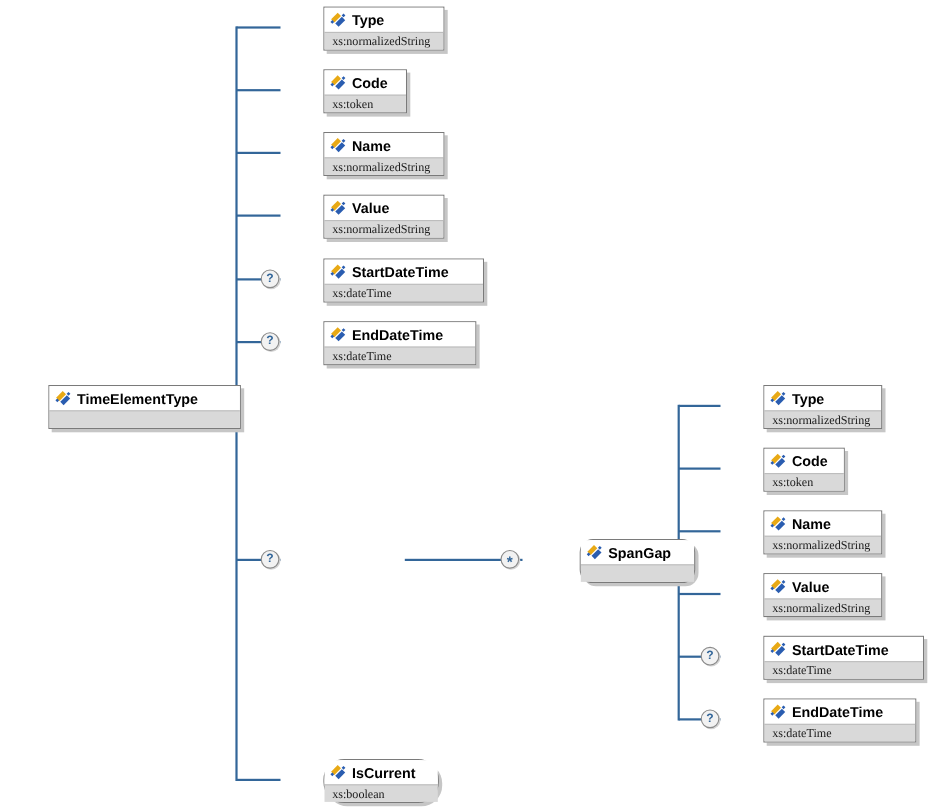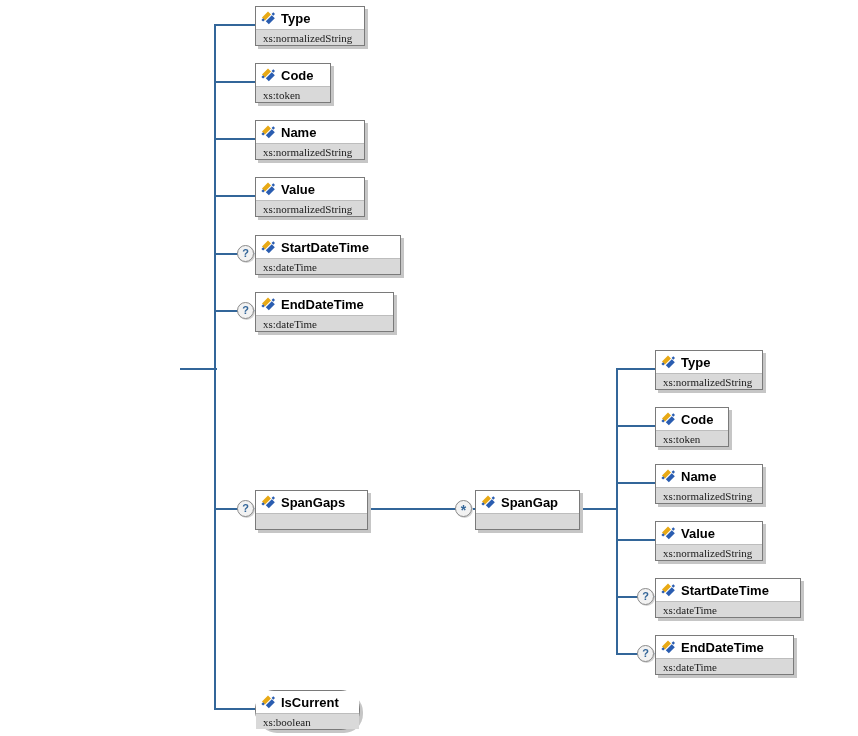--- a/index.html
+++ b/index.html
@@ -14,20 +14,21 @@
 
   
   .node {
     position:absolute;
     z-index:2;
     border:1px solid #7a7a7a;
     background:#ffffff;
     box-shadow:3px 3px 0 #c6c6c6;
     white-space:nowrap;
     box-sizing:border-box;
+    margin-left:39px;
   }
   .node .title {
     display:flex; align-items:center;
     height:22px; box-sizing:border-box;
     padding:0 8px 0 5px;
     font-size:13px; font-weight:bold; color:#000000;
     background:#ffffff;
   }
   .node .icon { display:inline-flex; margin-right:5px; flex:0 0 auto; }
   .node .dtype {
@@ -74,20 +75,34 @@
 
   <div class="line vline" style="left:616px;top:368px;height:287px;"></div>
 
   <div class="line hline" style="left:617px;top:368px;width:38px;"></div>
   <div class="line hline" style="left:617px;top:425px;width:38px;"></div>
   <div class="line hline" style="left:617px;top:482px;width:38px;"></div>
   <div class="line hline" style="left:617px;top:539px;width:38px;"></div>
   <div class="line hline" style="left:617px;top:596px;width:38px;"></div>
   <div class="line hline" style="left:617px;top:653px;width:38px;"></div>
 
+  <div class="node" style="left:5px;top:350px;min-width:175px;">
+    <div class="title">
+      <span class="icon">
+          <svg width="15" height="14" viewBox="0 0 15 14">
+            <polygon points="1,6.5 7,0.5 10,3.5 4,9.5" fill="#E8A915"></polygon>
+            <polygon points="10.6,3 12.3,1.3 14,3 12.3,4.7" fill="#2A5DB0"></polygon>
+            <polygon points="4.8,10.3 10.8,4.3 13.8,7.3 7.8,13.3" fill="#2A5DB0"></polygon>
+            <polygon points="0.4,8.9 2.1,7.2 3.8,8.9 2.1,10.6" fill="#2A5DB0"></polygon>
+          </svg>
+        </span>
+      <span>TimeElementType</span>
+    </div>
+    <div class="dtype"></div>
+  </div>
 
   <div class="node" style="left:255px;top:6px;min-width:110px;">
     <div class="title">
       <span class="icon">
           <svg width="15" height="14" viewBox="0 0 15 14">
             <polygon points="1,6.5 7,0.5 10,3.5 4,9.5" fill="#E8A915"></polygon>
             <polygon points="10.6,3 12.3,1.3 14,3 12.3,4.7" fill="#2A5DB0"></polygon>
             <polygon points="4.8,10.3 10.8,4.3 13.8,7.3 7.8,13.3" fill="#2A5DB0"></polygon>
             <polygon points="0.4,8.9 2.1,7.2 3.8,8.9 2.1,10.6" fill="#2A5DB0"></polygon>
           </svg>
@@ -167,65 +182,51 @@
             <polygon points="4.8,10.3 10.8,4.3 13.8,7.3 7.8,13.3" fill="#2A5DB0"></polygon>
             <polygon points="0.4,8.9 2.1,7.2 3.8,8.9 2.1,10.6" fill="#2A5DB0"></polygon>
           </svg>
         </span>
       <span>EndDateTime</span>
     </div>
     <div class="dtype">xs:dateTime</div>
   </div>
   <div class="badge" style="left:237px;top:302px;">?</div>
 
-  <div class="node" style="left:255px;top:490px;min-width:113px;">
-    <div class="title">
-      <span class="icon">
-          <svg width="15" height="14" viewBox="0 0 15 14">
-            <polygon points="1,6.5 7,0.5 10,3.5 4,9.5" fill="#E8A915"></polygon>
-            <polygon points="10.6,3 12.3,1.3 14,3 12.3,4.7" fill="#2A5DB0"></polygon>
-            <polygon points="4.8,10.3 10.8,4.3 13.8,7.3 7.8,13.3" fill="#2A5DB0"></polygon>
-            <polygon points="0.4,8.9 2.1,7.2 3.8,8.9 2.1,10.6" fill="#2A5DB0"></polygon>
-          </svg>
-        </span>
-      <span>SpanGaps</span>
+  <div class="badge" style="left:237px;top:500px;">?</div>
+
+  <div class="node" style="left:255px;top:690px;min-width:105px;border-radius:19px;">
+    <div class="title">
+      <span class="icon">
+          <svg width="15" height="14" viewBox="0 0 15 14">
+            <polygon points="1,6.5 7,0.5 10,3.5 4,9.5" fill="#E8A915"></polygon>
+            <polygon points="10.6,3 12.3,1.3 14,3 12.3,4.7" fill="#2A5DB0"></polygon>
+            <polygon points="4.8,10.3 10.8,4.3 13.8,7.3 7.8,13.3" fill="#2A5DB0"></polygon>
+            <polygon points="0.4,8.9 2.1,7.2 3.8,8.9 2.1,10.6" fill="#2A5DB0"></polygon>
+          </svg>
+        </span>
+      <span>IsCurrent</span>
+    </div>
+    <div class="dtype">xs:boolean</div>
+  </div>
+
+  <div class="node" style="left:488px;top:490px;min-width:105px;border-radius:12px;">
+    <div class="title">
+      <span class="icon">
+          <svg width="15" height="14" viewBox="0 0 15 14">
+            <polygon points="1,6.5 7,0.5 10,3.5 4,9.5" fill="#E8A915"></polygon>
+            <polygon points="10.6,3 12.3,1.3 14,3 12.3,4.7" fill="#2A5DB0"></polygon>
+            <polygon points="4.8,10.3 10.8,4.3 13.8,7.3 7.8,13.3" fill="#2A5DB0"></polygon>
+            <polygon points="0.4,8.9 2.1,7.2 3.8,8.9 2.1,10.6" fill="#2A5DB0"></polygon>
+          </svg>
+        </span>
+      <span>SpanGap</span>
     </div>
     <div class="dtype"></div>
   </div>
-  <div class="badge" style="left:237px;top:500px;">?</div>
-
-  <div class="node" style="left:255px;top:690px;min-width:105px;border-radius:19px;">
-    <div class="title">
-      <span class="icon">
-          <svg width="15" height="14" viewBox="0 0 15 14">
-            <polygon points="1,6.5 7,0.5 10,3.5 4,9.5" fill="#E8A915"></polygon>
-            <polygon points="10.6,3 12.3,1.3 14,3 12.3,4.7" fill="#2A5DB0"></polygon>
-            <polygon points="4.8,10.3 10.8,4.3 13.8,7.3 7.8,13.3" fill="#2A5DB0"></polygon>
-            <polygon points="0.4,8.9 2.1,7.2 3.8,8.9 2.1,10.6" fill="#2A5DB0"></polygon>
-          </svg>
-        </span>
-      <span>IsCurrent</span>
-    </div>
-    <div class="dtype">xs:boolean</div>
-  </div>
-
-  <div class="node" style="left:475px;top:490px;min-width:105px;">
-    <div class="title">
-      <span class="icon">
-          <svg width="15" height="14" viewBox="0 0 15 14">
-            <polygon points="1,6.5 7,0.5 10,3.5 4,9.5" fill="#E8A915"></polygon>
-            <polygon points="10.6,3 12.3,1.3 14,3 12.3,4.7" fill="#2A5DB0"></polygon>
-            <polygon points="4.8,10.3 10.8,4.3 13.8,7.3 7.8,13.3" fill="#2A5DB0"></polygon>
-            <polygon points="0.4,8.9 2.1,7.2 3.8,8.9 2.1,10.6" fill="#2A5DB0"></polygon>
-          </svg>
-        </span>
-      <span>SpanGap</span>
-    </div>
-    <div class="dtype"></div>
-  </div>
   <div class="badge" style="left:455px;top:500px;font-size:14px;line-height:19px;">*</div>
 
   <div class="node" style="left:655px;top:350px;min-width:108px;">
     <div class="title">
       <span class="icon">
           <svg width="15" height="14" viewBox="0 0 15 14">
             <polygon points="1,6.5 7,0.5 10,3.5 4,9.5" fill="#E8A915"></polygon>
             <polygon points="10.6,3 12.3,1.3 14,3 12.3,4.7" fill="#2A5DB0"></polygon>
             <polygon points="4.8,10.3 10.8,4.3 13.8,7.3 7.8,13.3" fill="#2A5DB0"></polygon>
             <polygon points="0.4,8.9 2.1,7.2 3.8,8.9 2.1,10.6" fill="#2A5DB0"></polygon>

